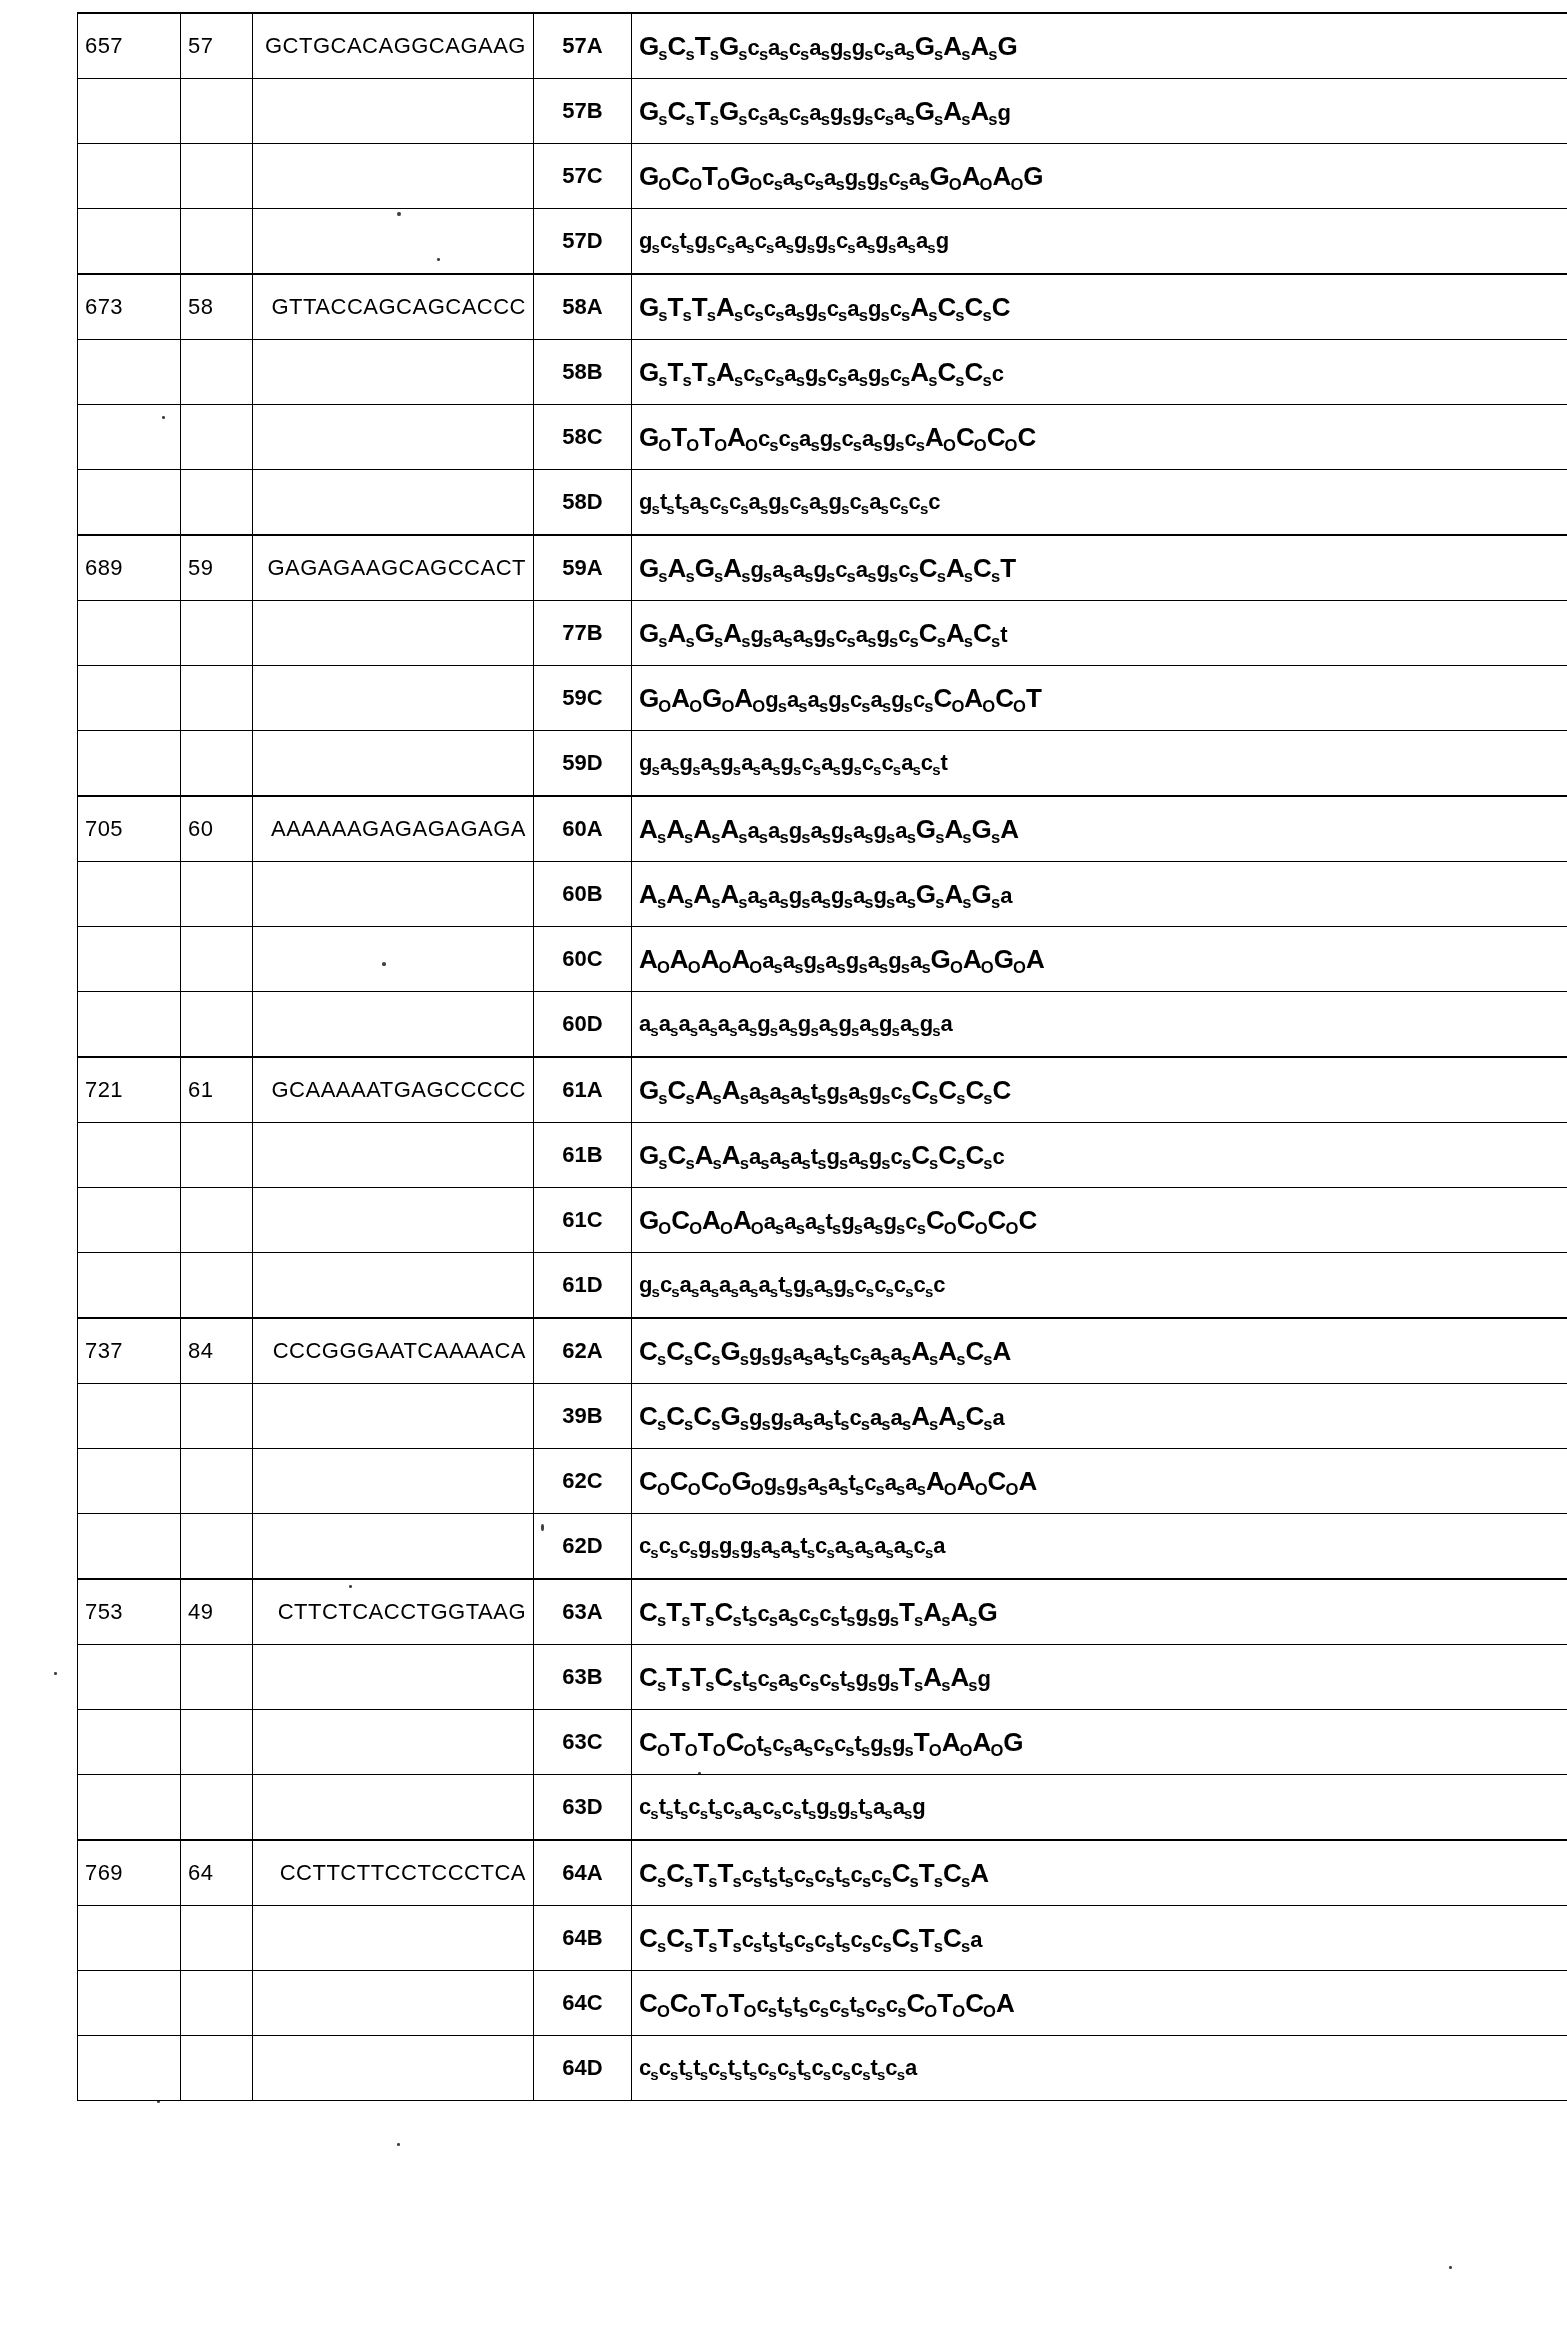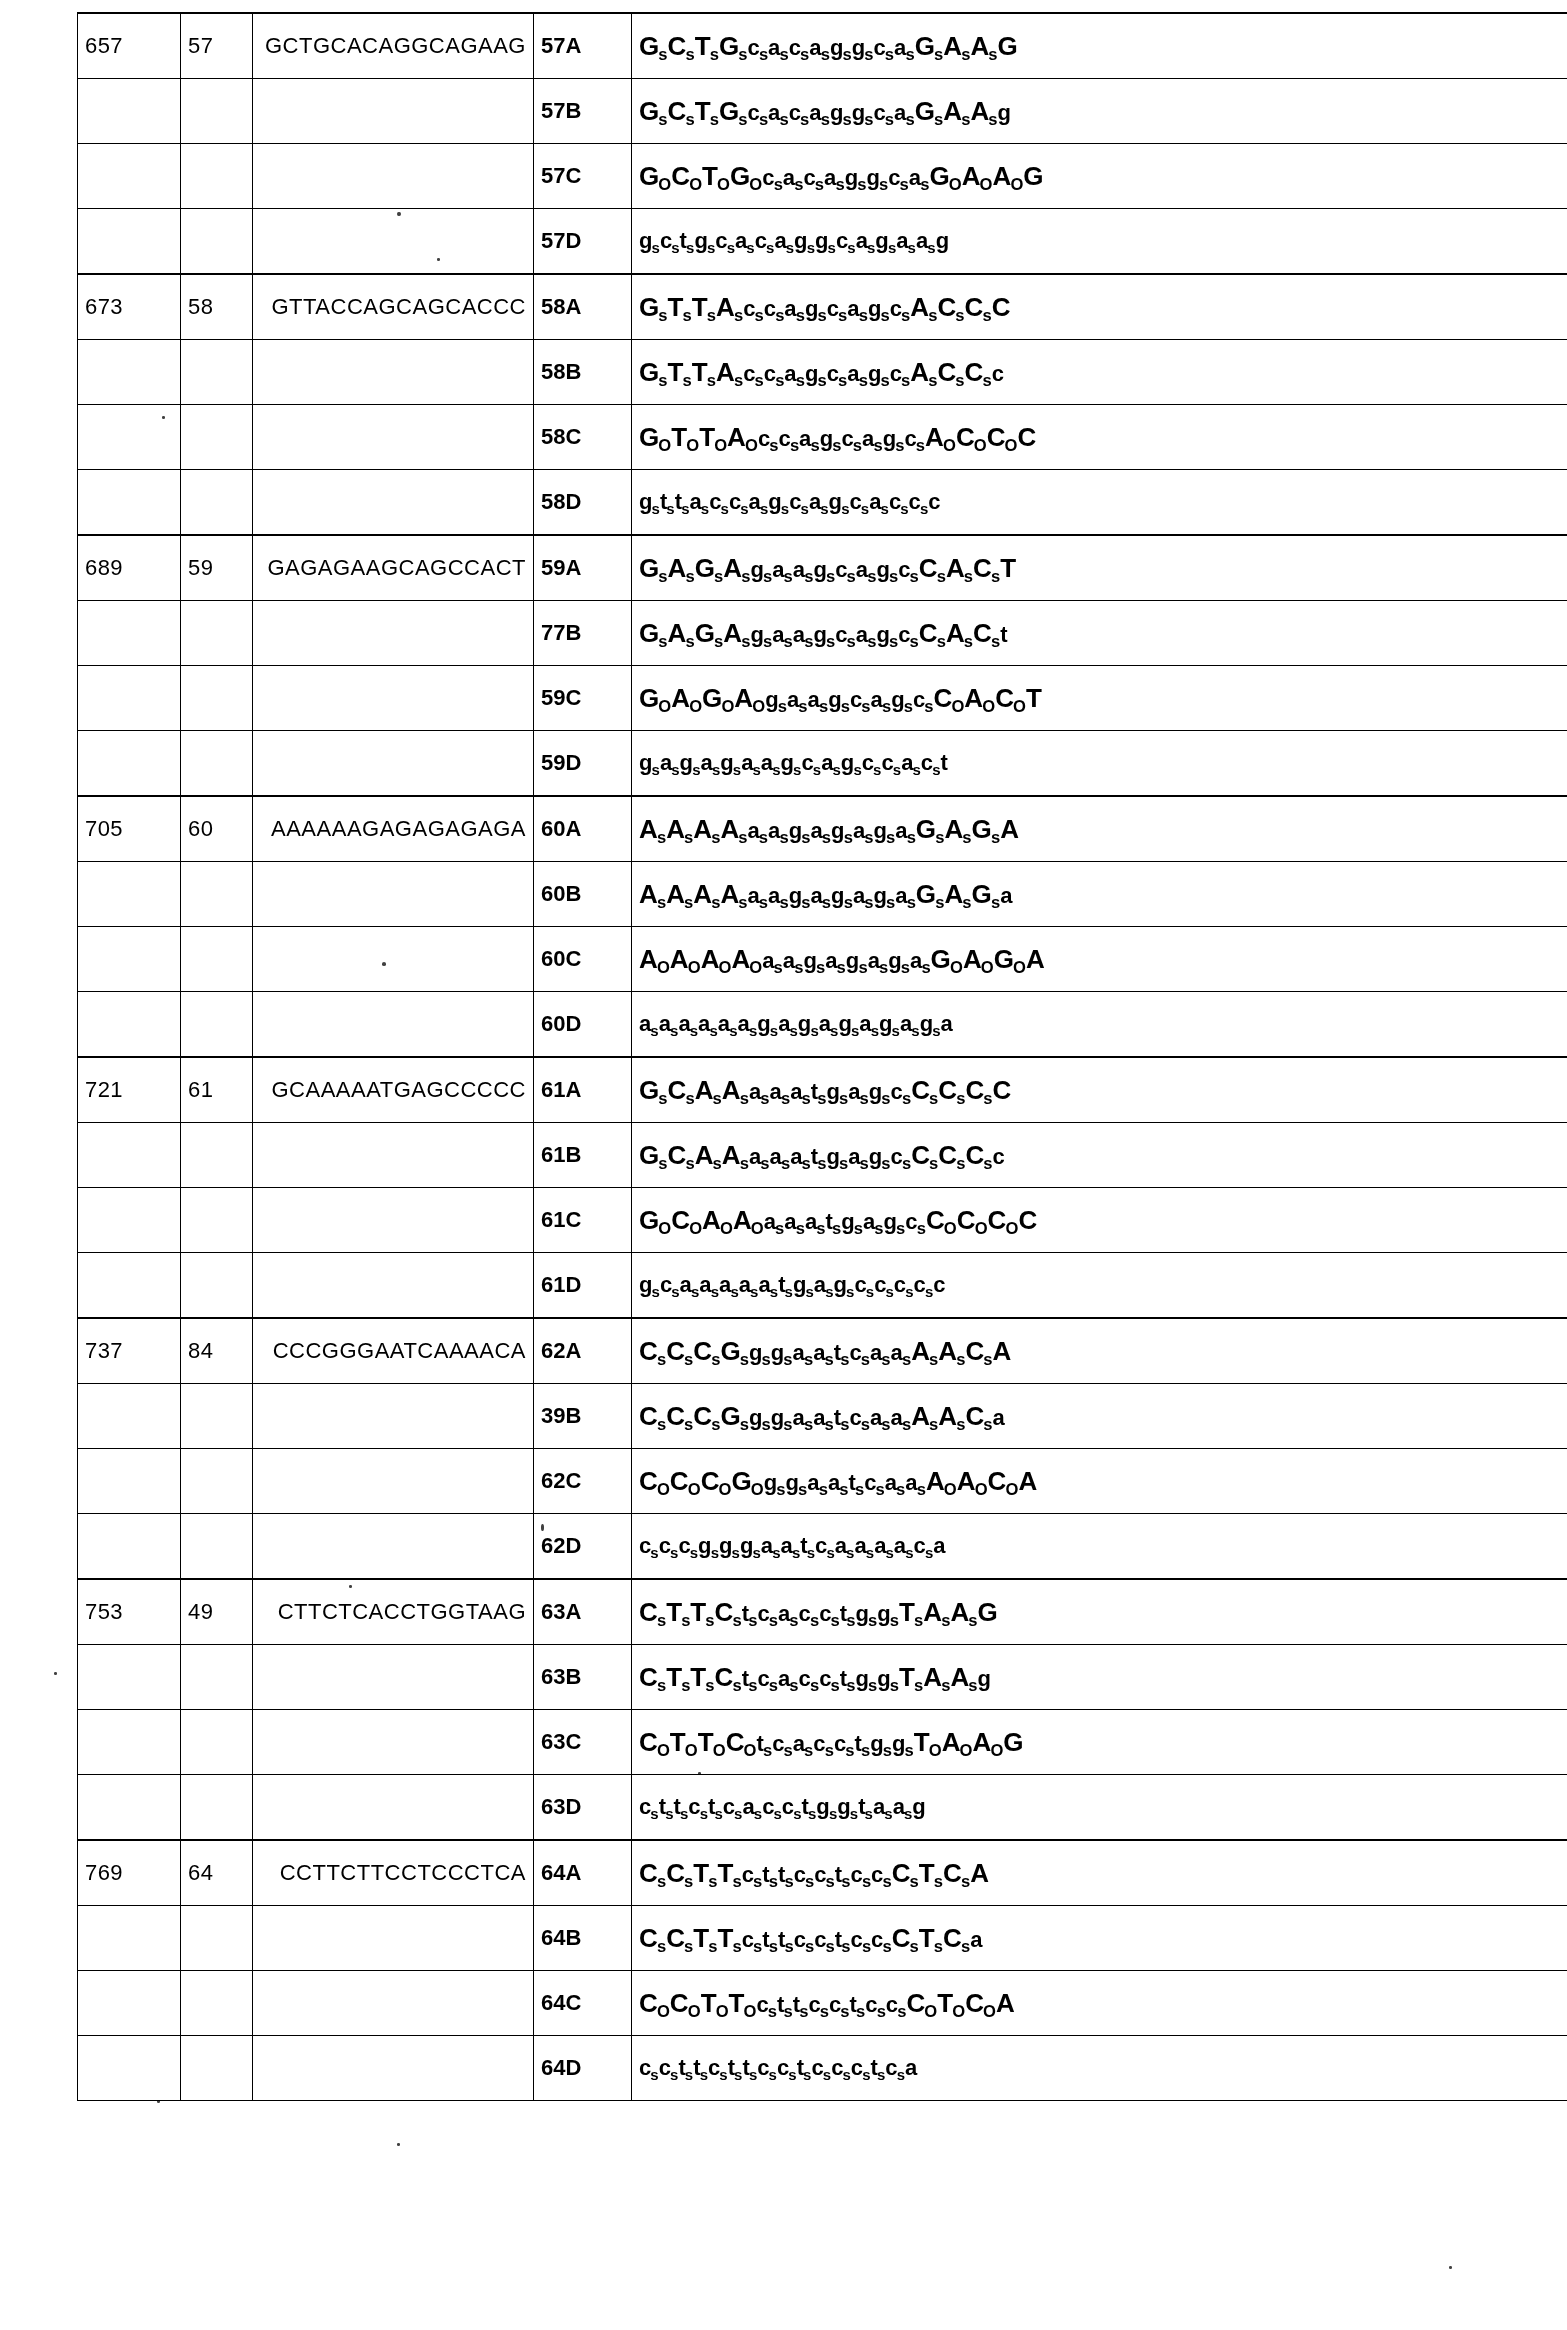--- a/index.html
+++ b/index.html
@@ -53,21 +53,21 @@
   }
   td.parent{
     font-size:22px;
     letter-spacing:0.5px;
     text-align:right;
     padding-left:15.7px;
   }
   td.compid{
     font-size:22px;
     font-weight:700;
-    text-align:left;
+    text-align:center;
     padding-left:14px;
   }
   td.chem{
     padding-left:14px;
     padding-right:7px;
     height:64px;
   }
 
   .chemseq{
     display:inline-block;

